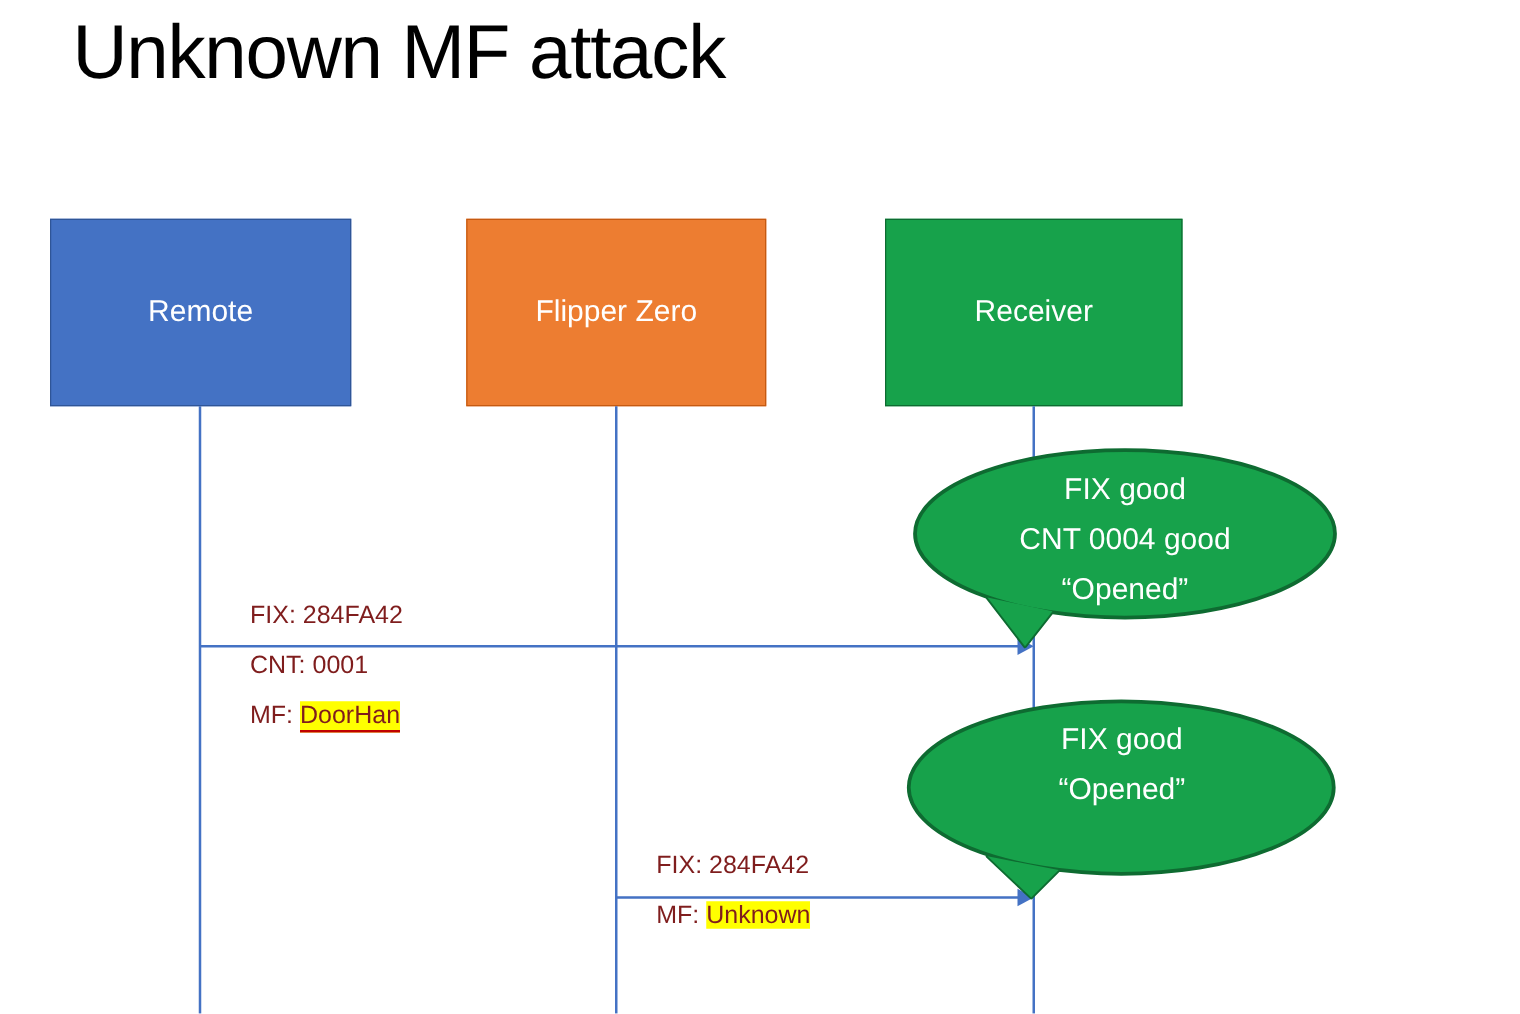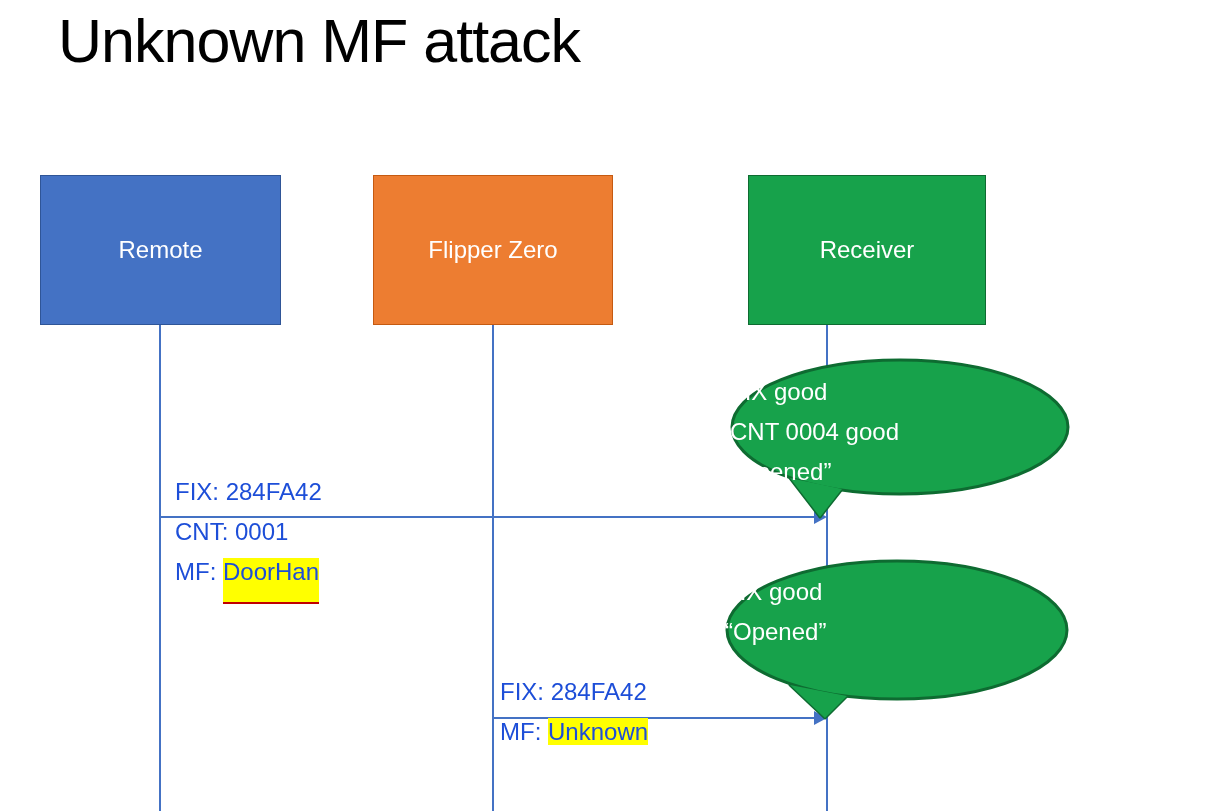--- a/index.html
+++ b/index.html
@@ -28,21 +28,21 @@
     height:150px;
     display:flex;
     align-items:center;
     justify-content:center;
     color:#fff;
     font-size:24px;
     box-sizing:border-box;
   }
   #box-remote{left:40px;width:241px;background:#4472C4;border:1.5px solid #2F5597;}
   #box-flipper{left:373px;width:240px;background:#ED7D31;border:1.5px solid #C55A11;}
-  #box-receiver{left:748px;width:238px;background:#17A24B;border:1.5px solid #0E6B31;}
+  #box-receiver{left:708px;width:238px;background:#17A24B;border:1.5px solid #0E6B31;}
   .lifeline{
     position:absolute;
     top:325px;
     width:1.5px;
     height:486px;
     background:#4472C4;
   }
   #lifeline-remote{left:159px;}
   #lifeline-flipper{left:492px;}
   #lifeline-receiver{left:826px;}
@@ -57,37 +57,39 @@
     position:absolute;
     width:0;height:0;
     border-top:7px solid transparent;
     border-bottom:7px solid transparent;
     border-left:13px solid #4472C4;
   }
   #msg1-head{left:814px;top:510px;}
   #msg2-head{left:814px;top:711px;}
   .msg-block{
     position:absolute;
-    font-size:24px;
+    font-size:20px;
     line-height:40px;
-    color:#1d4ed8;
+    color:#7f1d1d;
     white-space:nowrap;
+    margin-left:25px;
   }
   #msg1-block{left:175px;top:472px;}
   #msg2-block{left:500px;top:672px;}
   .hl{background:#FFFF00;}
-  .ul{border-bottom:2.5px solid #C00000;padding-bottom:17px;}
+  .ul{border-bottom:2.5px solid #C00000;padding-bottom:1px;}
   .bubble-svg{position:absolute;}
   #bubble1-svg{left:715px;top:355px;}
   #bubble2-svg{left:710px;top:550px;}
   .bubble-text{
     position:absolute;
     color:#fff;
     font-size:24px;
     line-height:40px;
+    text-align:center;
   }
   #bubble1-text{left:730px;top:372px;width:340px;}
   #bubble2-text{left:725px;top:572px;width:345px;}
 </style>
 </head>
 <body>
 
 <div class="canvas">
 
   <h1 class="slide-title">Unknown MF attack</h1>

